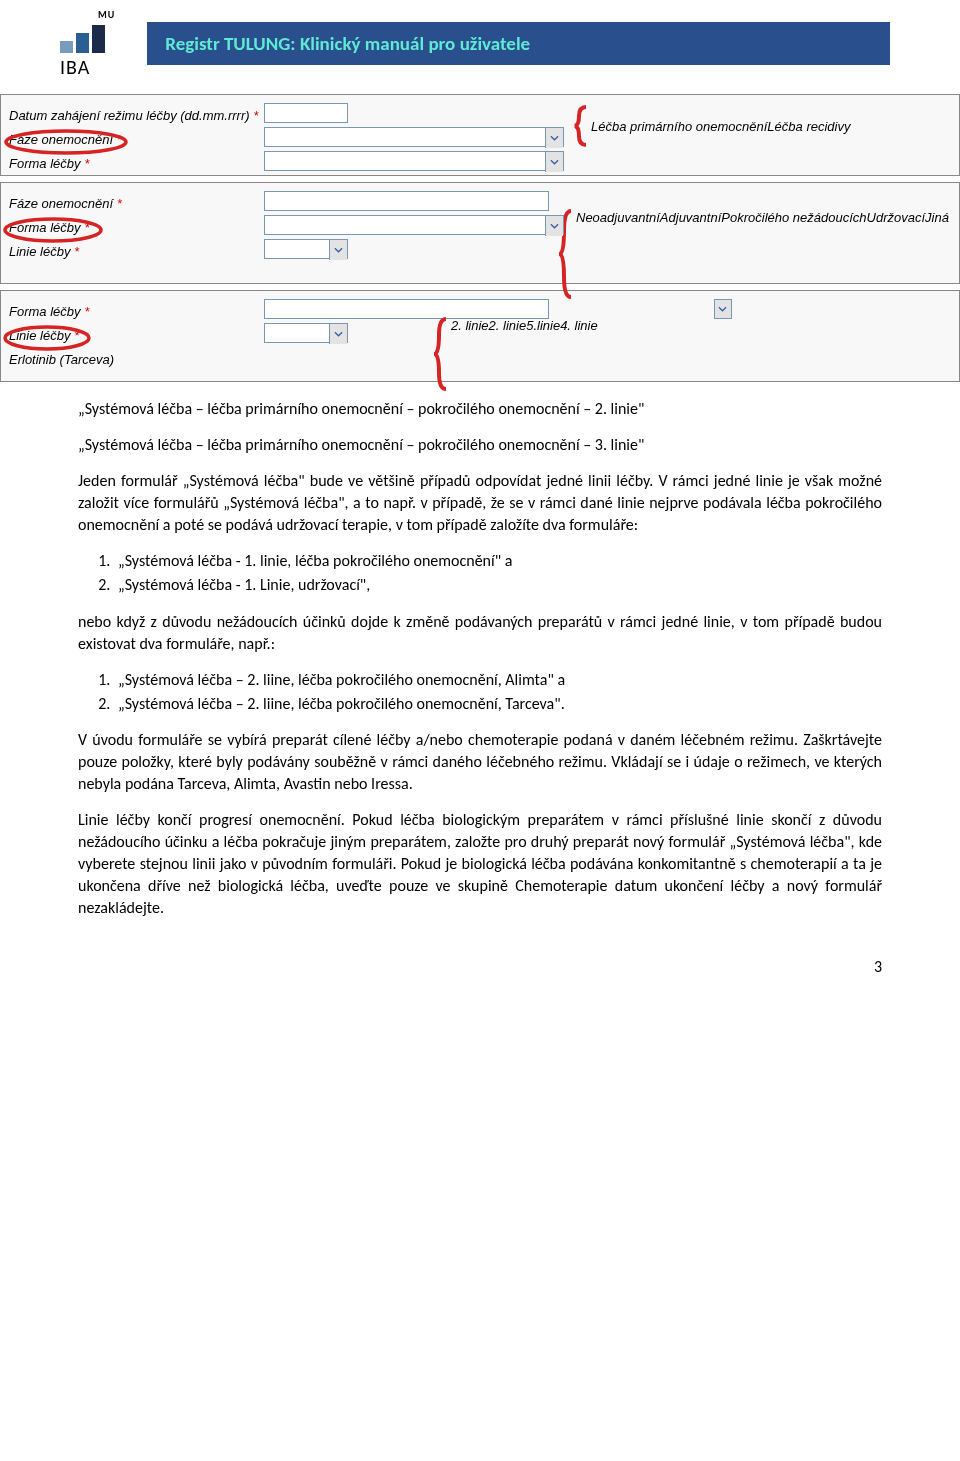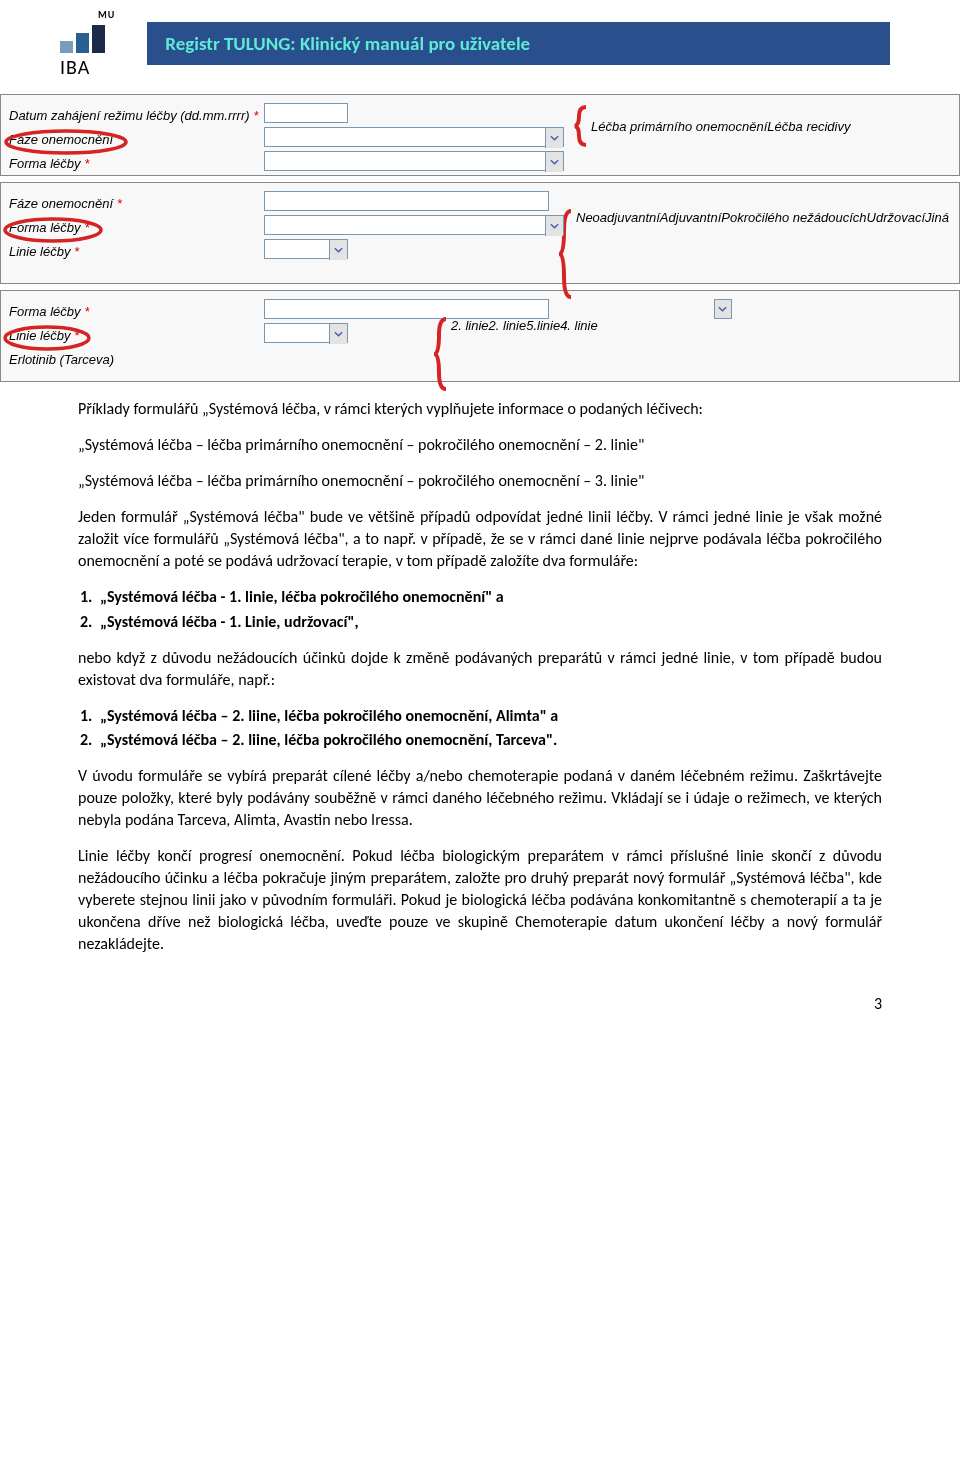--- a/index.html
+++ b/index.html
@@ -64,21 +64,21 @@
     position:absolute; top:-4px; left:-6px; pointer-events:none;
   }
   
   .content {
     padding: 10px 78px 0 78px;
     font-size: 16px;
     line-height: 1.38;
     text-align: justify;
   }
   .content p { margin-bottom: 14px; }
-  .content ol { margin: 0 0 14px 18px; font-weight: bold; }
+  .content ol { margin: 0 0 14px 36px; }
   .content li { padding-left: 4px; margin-bottom:2px;}
   .page-num { text-align:right; padding: 24px 78px 0 0; font-size:16px; }
 </style>
 </head>
 <body>
 
 <div class="header">
   <div class="logo-block">
     <div class="mu-label">MU</div>
     <div class="bars">
@@ -220,21 +220,20 @@
         </div>
     </div>
   </div>
   <div class="row">
     <div class="label-cell">Erlotinib (Tarceva)</div>
   </div>
   <div style="height:10px"></div>
 </div>
 
 <div class="content">
-  <p>Příklady formulářů „Systémová léčba, v rámci kterých vyplňujete informace o podaných léčivech:</p>
   <p>„Systémová léčba – léčba primárního onemocnění – pokročilého onemocnění – 2. linie"</p>
   <p>„Systémová léčba – léčba primárního onemocnění – pokročilého onemocnění – 3. linie"</p>
   <p>Jeden formulář „Systémová léčba" bude ve většině případů odpovídat jedné linii léčby. V rámci jedné linie je však možné založit více formulářů „Systémová léčba", a to např. v případě, že se v rámci dané linie nejprve podávala léčba pokročilého onemocnění a poté se podává udržovací terapie, v tom případě založíte dva formuláře:</p>
   <ol>
     <li>„Systémová léčba - 1. linie, léčba pokročilého onemocnění" a</li>
     <li>„Systémová léčba - 1. Linie, udržovací",</li>
   </ol>
   <p>nebo když z důvodu nežádoucích účinků dojde k změně podávaných preparátů v rámci jedné linie, v tom případě budou existovat dva formuláře, např.:</p>
   <ol>
     <li>„Systémová léčba – 2. liine, léčba pokročilého onemocnění, Alimta" a</li>

